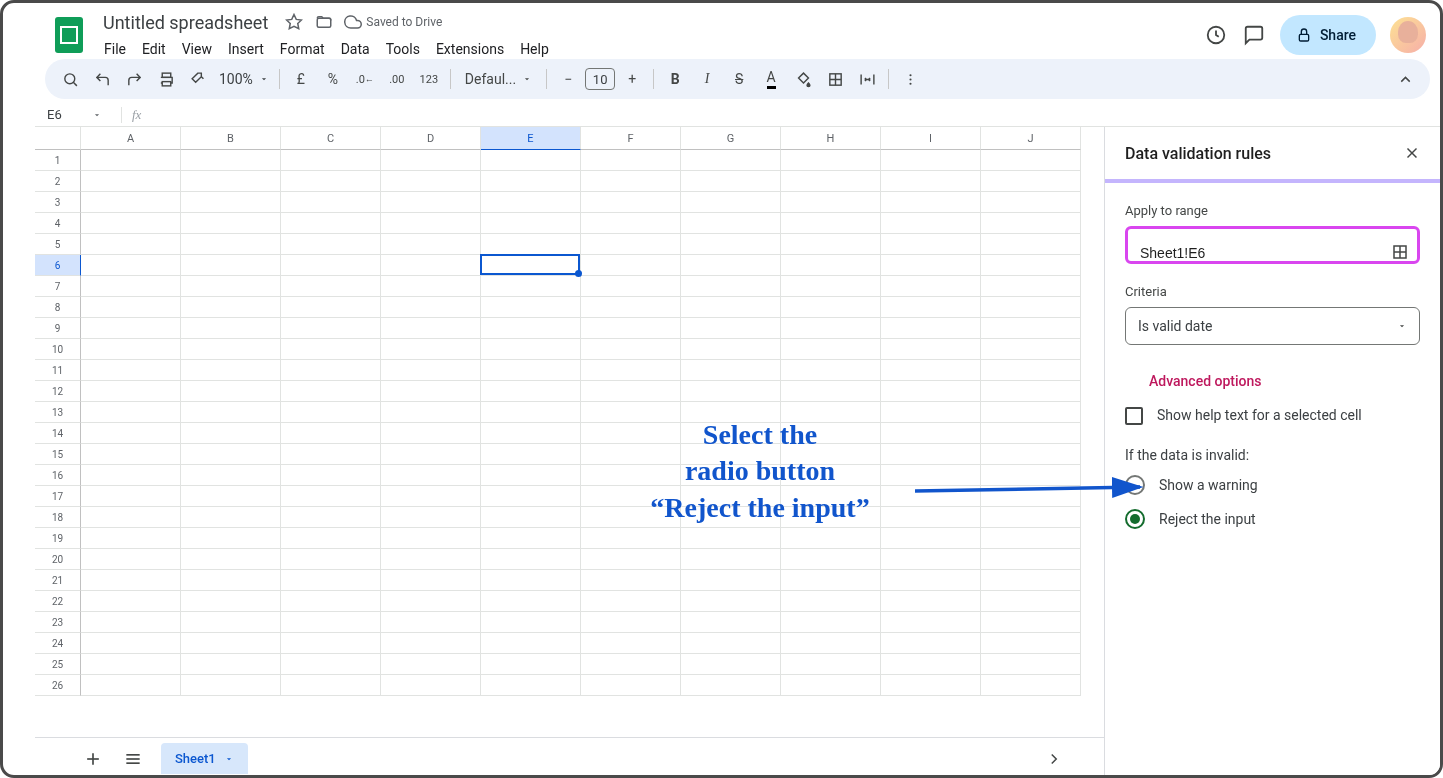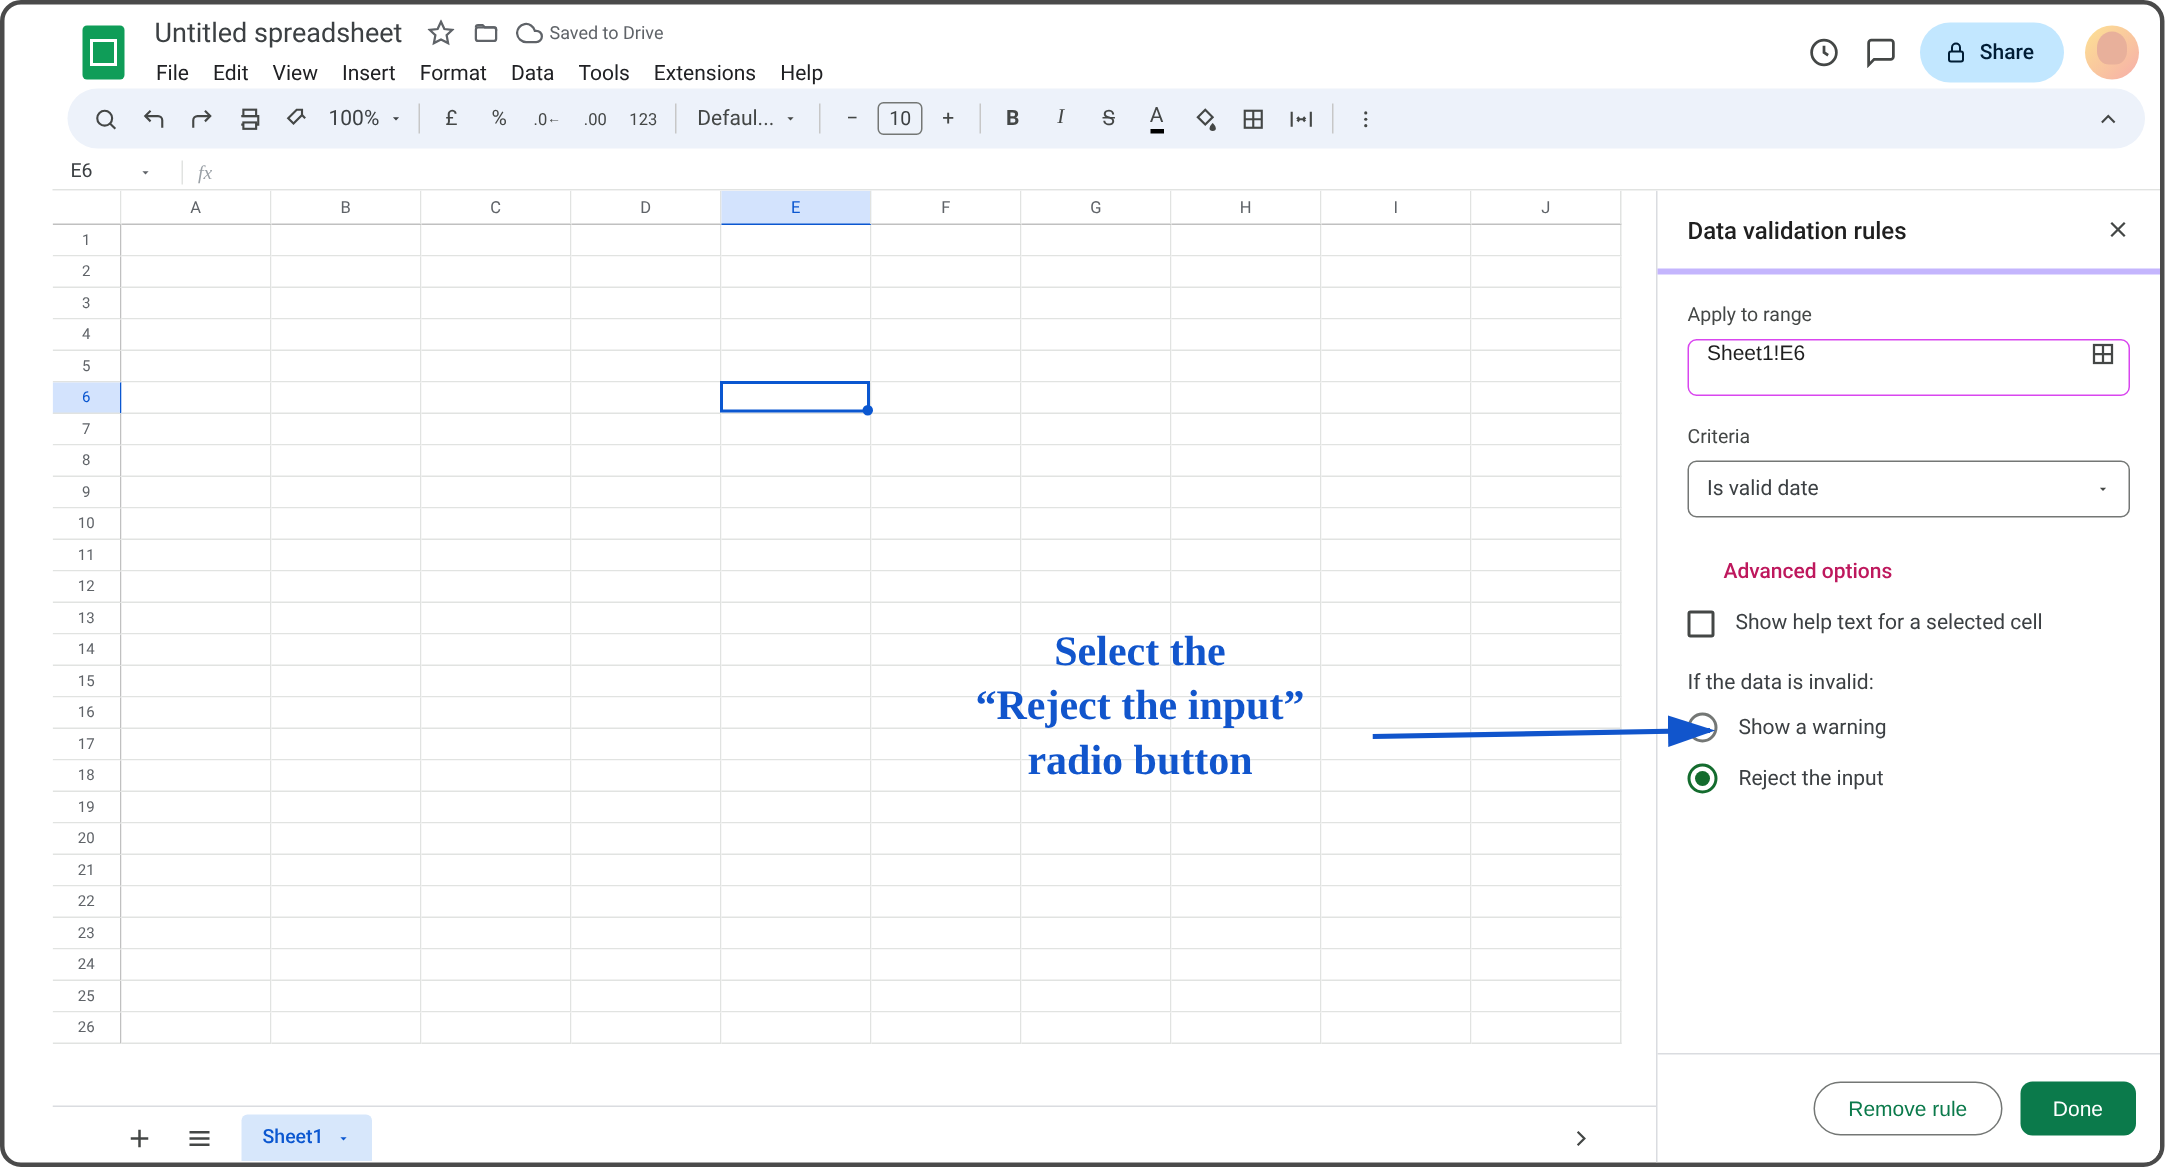--- a/index.html
+++ b/index.html
@@ -57,21 +57,21 @@
 .active-cell { position:absolute; border:2px solid #0b57d0; pointer-events:none; }
 .active-cell::after { content:""; position:absolute; right:-4px; bottom:-4px; width:7px; height:7px; background:#0b57d0; border-radius:50%; }
 
 
 .sidebar { width:336px; border-left:1px solid #dadce0; display:flex; flex-direction:column; background:#fff; }
 .sb-head { display:flex; align-items:center; justify-content:space-between; padding:14px 16px 14px 20px; border-bottom:4px solid #c4b5fd; }
 .sb-title { font-size:16px; font-weight:500; color:#1f1f1f; }
 .sb-close { cursor:pointer; width:24px; height:24px; display:flex; align-items:center; justify-content:center; color:#444746; }
 .sb-body { padding:16px 20px; flex:1; overflow:auto; }
 .sb-label { font-size:13px; color:#444746; display:block; margin-bottom:8px; margin-top:4px; }
-.range-box { border:1px solid #d946ef; border-radius:6px; height:38px; display:flex; align-items:flex-start; padding:0 8px 0 12px; margin-bottom:20px; }
+.range-box { border:3px solid #d946ef; border-radius:6px; height:38px; display:flex; align-items:flex-end; padding:0 8px 0 12px; margin-bottom:20px; }
 .range-box input { border:none; flex:1; font-size:14px; outline:none; color:#1f1f1f; background:transparent; }
 .grid-icon-sm { width:18px; height:18px; color:#444746; }
 .criteria-select { border:1px solid #747775; border-radius:6px; height:38px; display:flex; align-items:center; justify-content:space-between; padding:0 12px; font-size:14px; margin-bottom:28px; cursor:pointer; }
 .adv { color:#be185d; font-size:14px; font-weight:500; margin-left:24px; margin-bottom:18px; display:block; }
 .chk-row { display:flex; align-items:flex-start; gap:14px; font-size:14px; color:#3c4043; margin-bottom:22px; }
 .chk { width:18px; height:18px; border:2px solid #444746; border-radius:2px; }
 .invalid-label { font-size:14px; color:#3c4043; margin-bottom:12px; display:block; }
 .radio-row { display:flex; align-items:center; gap:14px; font-size:14px; color:#3c4043; margin-bottom:14px; cursor:pointer; }
 .radio { width:20px; height:20px; border:2px solid #747775; border-radius:50%; display:flex; align-items:center; justify-content:center; }
 .radio.sel { border-color:#146c2e; }
@@ -621,22 +621,22 @@
               <div class="cell"></div>
               <div class="cell"></div>
               <div class="cell"></div>
             </div>
           </div>
         <div class="active-cell" id="activecell" style="left: 445px; top: 127px; width: 100px; height: 21px;"></div>
       </div>
 
       <div class="annot" style="left:570px; top:290px; text-align:center; width:310px">
         <div>Select the</div>
+        <div>radio button</div>
         <div>“Reject the input”</div>
-        <div>radio button</div>
       </div>
       <svg class="arrow-svg" style="left:880px; top:348px" width="240" height="30">
         <defs>
             <marker id="ah" markerWidth="10" markerHeight="10" refX="8" refY="3" orient="auto">
               <path d="M0,0 L9,3 L0,6 z" fill="#1155cc"></path>
             </marker>
           </defs>
         <line x1="0" y1="16" x2="225" y2="12" stroke="#1155cc" stroke-width="3.5" marker-end="url(#ah)"></line>
       </svg>
 
@@ -705,20 +705,16 @@
         <span class="invalid-label">If the data is invalid:</span>
         <div class="radio-row">
           <span class="radio"></span>
           <span>Show a warning</span>
         </div>
         <div class="radio-row">
           <span class="radio sel"></span>
           <span>Reject the input</span>
         </div>
       </div>
-      <div class="sb-footer">
-        <button class="btn-outline">Remove rule</button>
-        <button class="btn-fill">Done</button>
-      </div>
     </div>
   </div>
 
 </div>
 
 </body></html>

